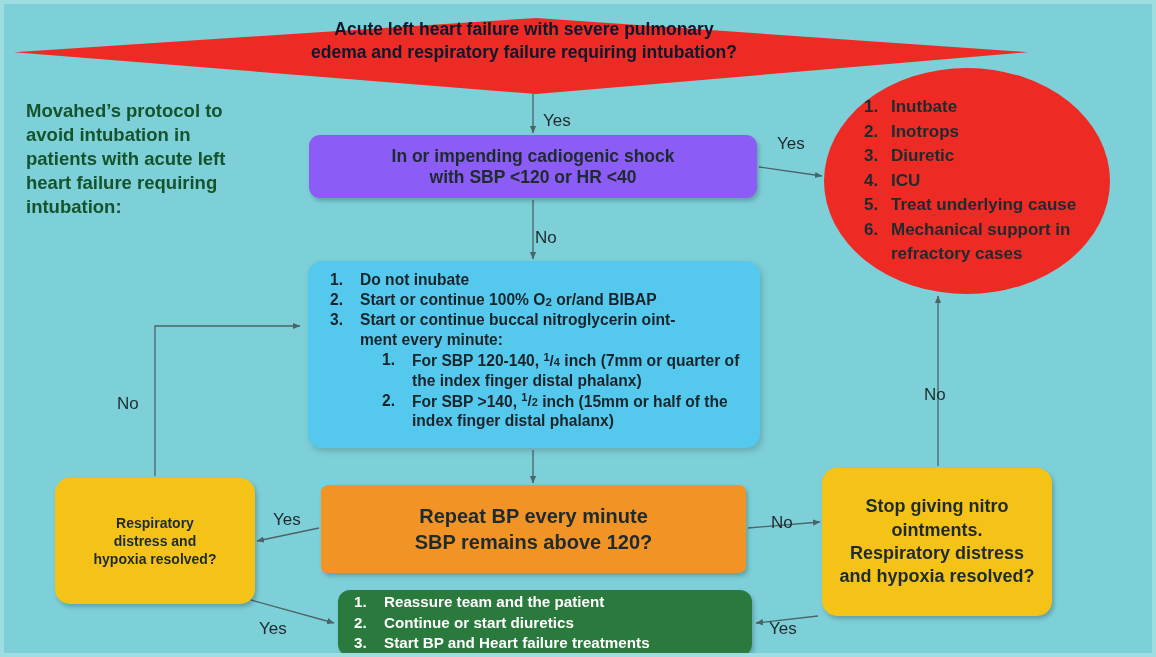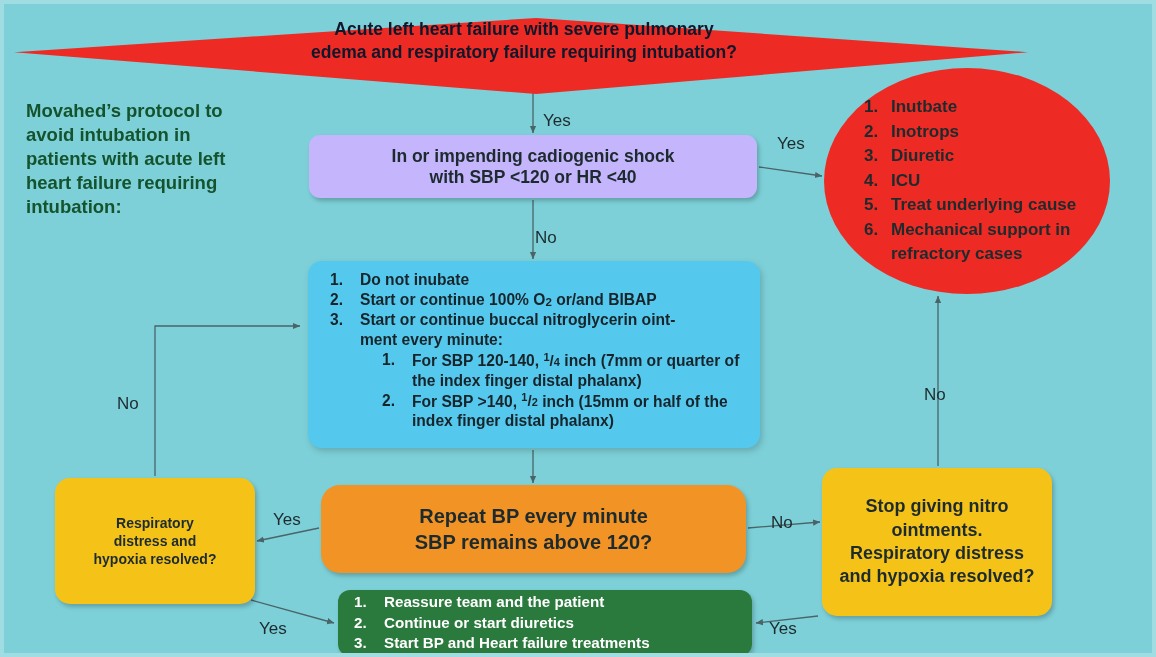--- a/index.html
+++ b/index.html
@@ -74,21 +74,21 @@
     line-height: 1.30;
     color: #0f172a;
     z-index: 4;
     white-space: pre-line;
   }
 
   
   #shock-box {
     left: 305px; top: 131px;
     width: 448px; height: 63px;
-    background: #c4b5fd;
+    background: #8b5cf6;
     border-radius: 11px;
     font-size: 17.5px;
     white-space: pre-line;
   }
 
   
   #icu-ellipse {
     left: 820px; top: 64px;
     width: 286px; height: 226px;
     background: #ee2a24;
@@ -162,21 +162,21 @@
   .frac { font-size: 0.98em; }
   .frac sup { font-size: 0.72em; vertical-align: 0.42em; }
   .frac sub { font-size: 0.72em; vertical-align: 0em; }
   .sub2 { font-size: 0.74em; vertical-align: -0.12em; }
 
   
   #repeat-box {
     left: 317px; top: 481px;
     width: 425px; height: 88px;
     background: #f29325;
-    border-radius: 19px;
+    border-radius: 7px;
     font-size: 20px;
     white-space: pre-line;
     line-height: 1.30;
   }
 
   
   #left-yellow {
     left: 51px; top: 474px;
     width: 200px; height: 126px;
     background: #f5c318;

